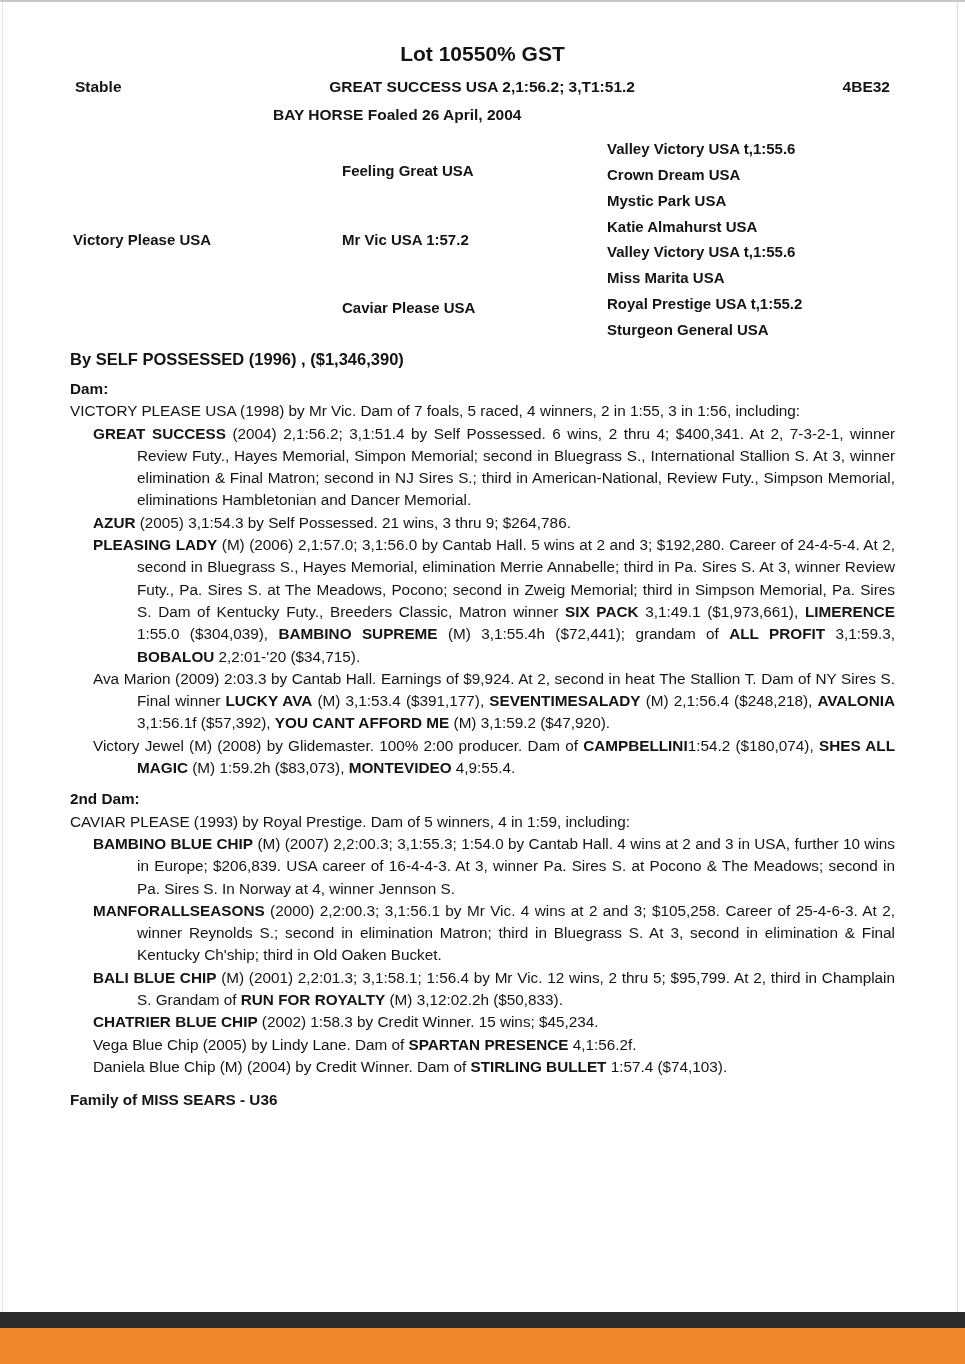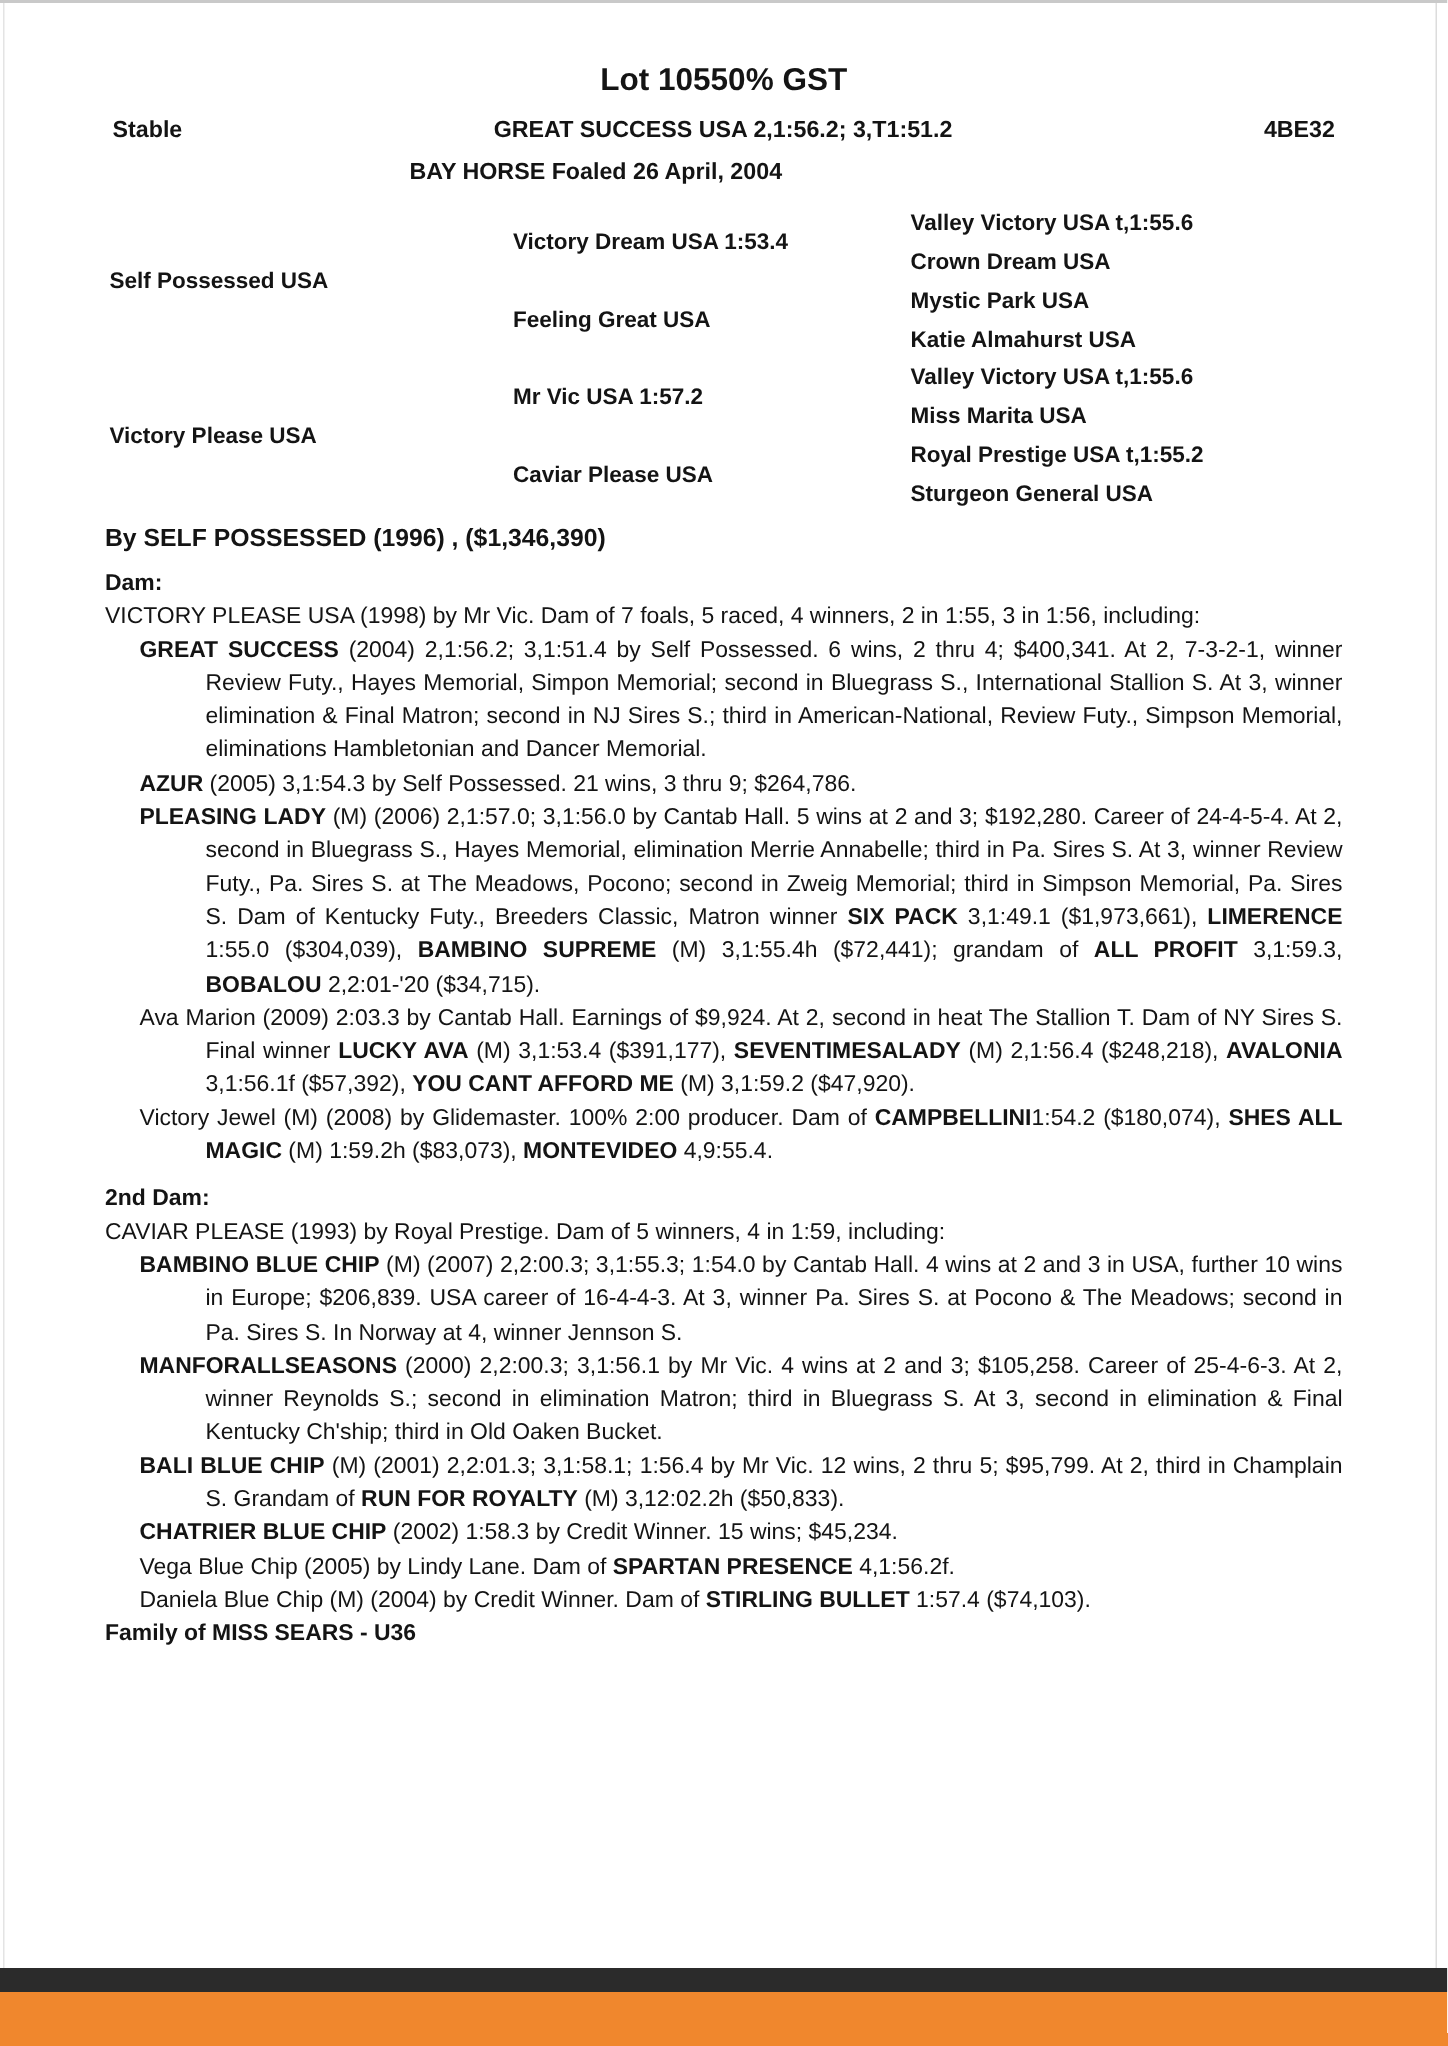--- a/index.html
+++ b/index.html
@@ -23,21 +23,21 @@
   .ped-col3 { flex:1; }
   .ped-cell { flex:1; display:flex; align-items:center; font-weight:bold; font-size:15px; white-space:nowrap; }
 
   .by-line { margin:8px 0 0 70px; font-weight:bold; font-size:16.5px; }
 
   .body-text { margin-top:8px; font-size:15.3px; line-height:22.3px; }
   .sec-head { font-weight:bold; margin:9px 0 0 70px; }
   p.para { margin:0 70px; text-align:justify; }
   p.para.top  { padding-left:67px; text-indent:-67px; }
   p.para.foal { padding-left:67px; text-indent:-44px; }
-  .family-line { font-weight:bold; margin:2px 0 0 70px; font-size:15.3px; }
+  .family-line { font-weight:bold; margin:13px 0 0 70px; font-size:15.3px; }
 
   .band-dark   { position:absolute; left:0; right:0; bottom:36px; height:16px; background:#2b2b2b; }
   .band-orange { position:absolute; left:0; right:0; bottom:0;  height:36px; background:#f0872d; }
 </style>
 </head>
 <body>
 
 <div class="page">
   <div class="edge-line-left"></div>
   <div class="edge-line-right"></div>
@@ -50,25 +50,23 @@
     <div class="h-row2">
       <span>Stable</span>
       <span>GREAT SUCCESS USA 2,1:56.2; 3,T1:51.2</span>
       <span>4BE32</span>
     </div>
     <div class="h-row3">BAY HORSE Foaled 26 April, 2004</div>
   </div>
 
   <div class="ped">
     <div class="ped-col ped-col1">
-        <div class="ped-cell">Self Possessed USA</div>
         <div class="ped-cell">Victory Please USA</div>
       </div>
     <div class="ped-col ped-col2">
-        <div class="ped-cell">Victory Dream USA 1:53.4</div>
         <div class="ped-cell">Feeling Great USA</div>
         <div class="ped-cell">Mr Vic USA 1:57.2</div>
         <div class="ped-cell">Caviar Please USA</div>
       </div>
     <div class="ped-col ped-col3">
         <div class="ped-cell">Valley Victory USA t,1:55.6</div>
         <div class="ped-cell">Crown Dream USA</div>
         <div class="ped-cell">Mystic Park USA</div>
         <div class="ped-cell">Katie Almahurst USA</div>
         <div class="ped-cell">Valley Victory USA t,1:55.6</div>

